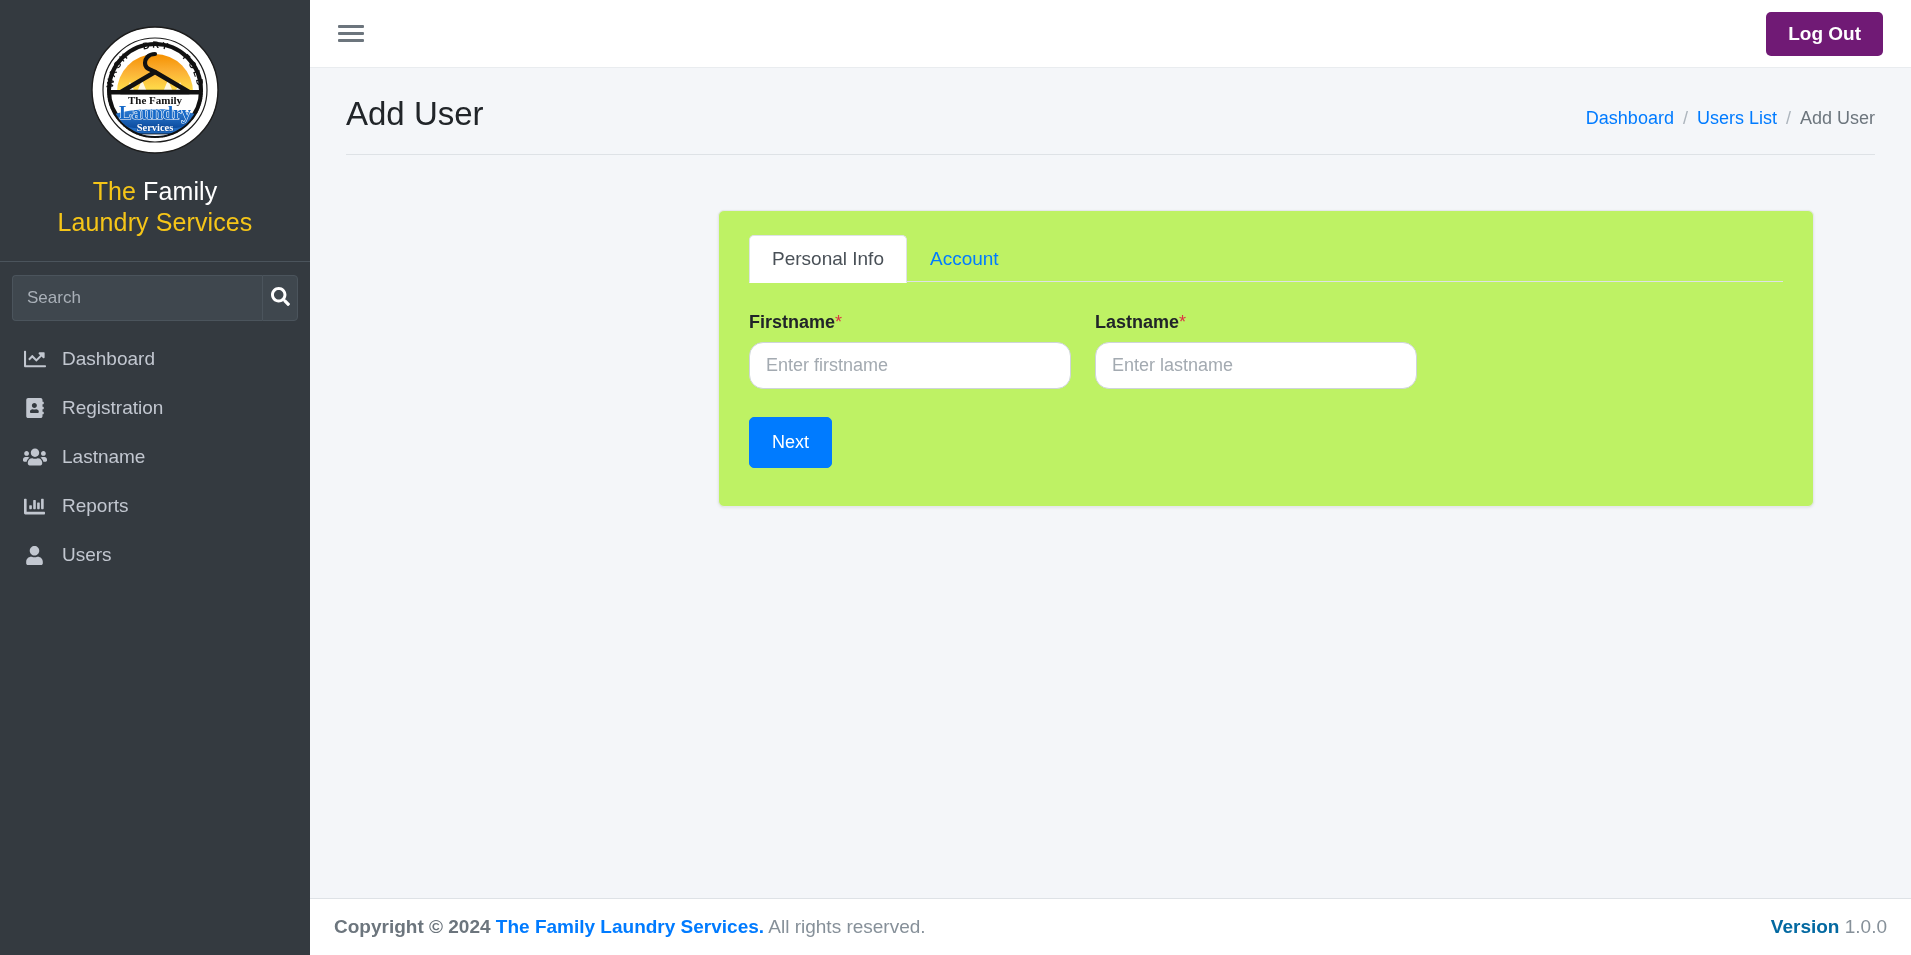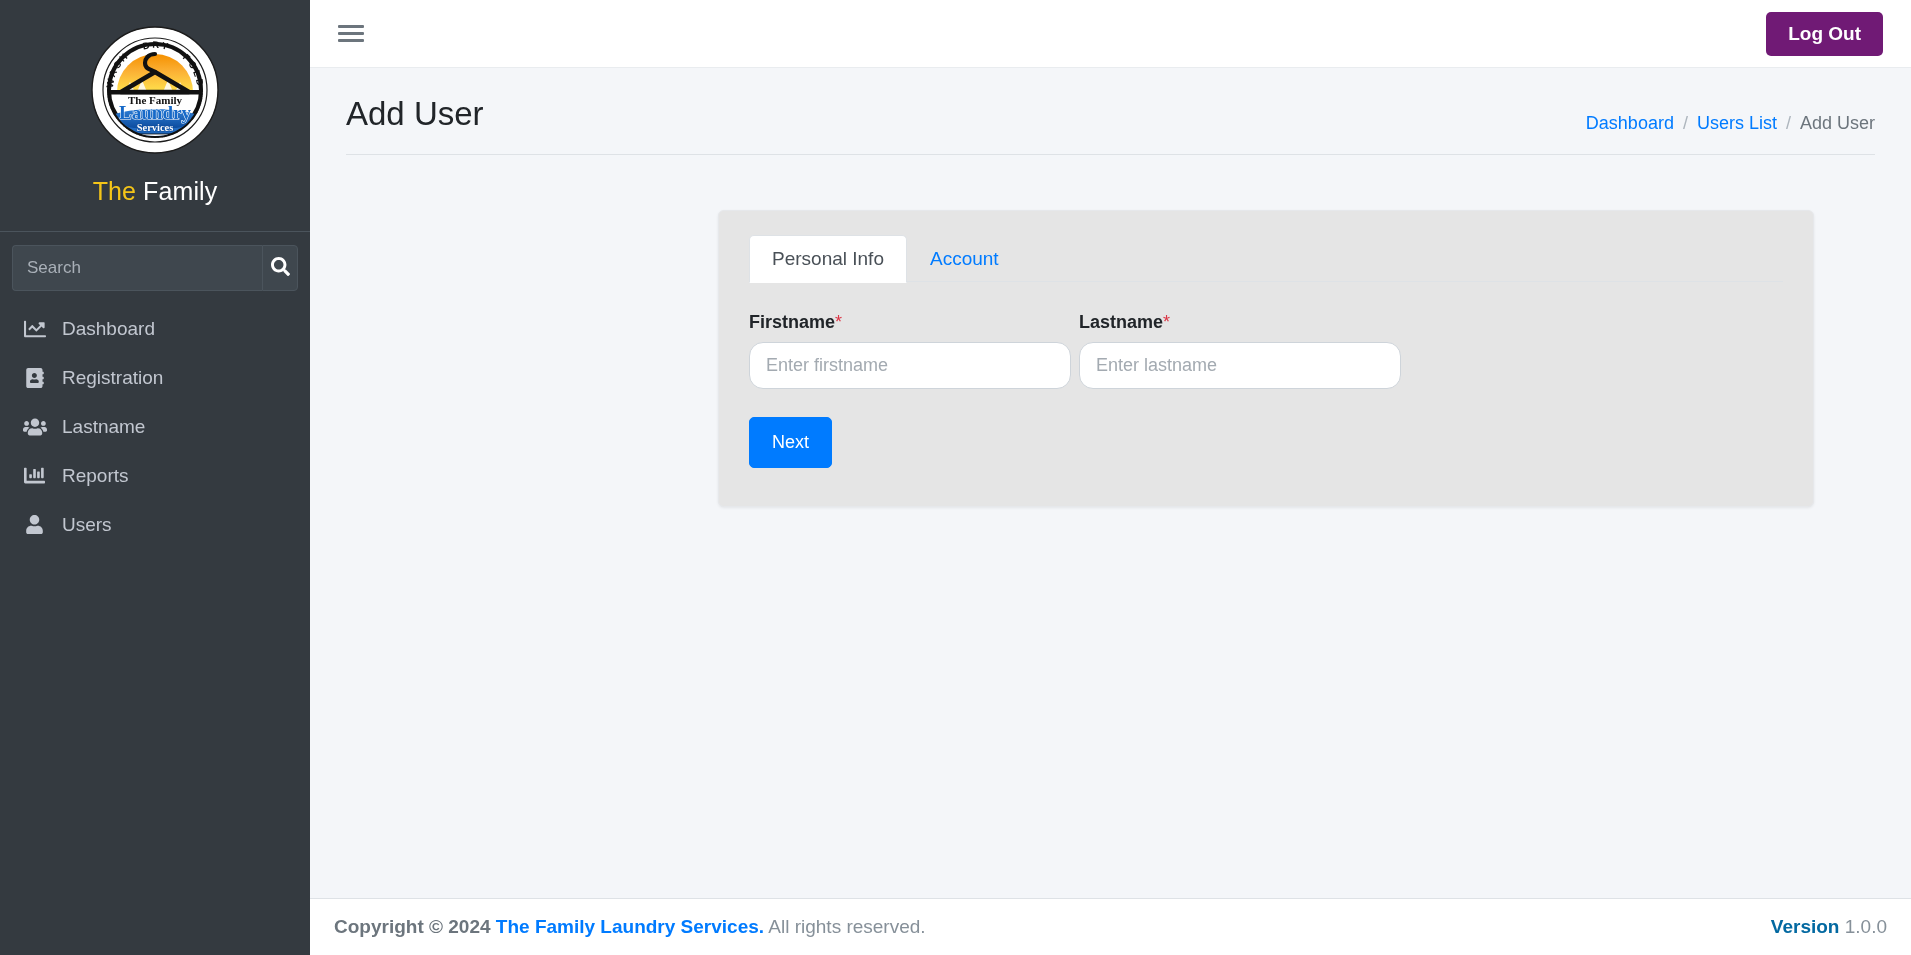--- a/index.html
+++ b/index.html
@@ -142,21 +142,21 @@
     font-size: 19px;
     font-weight: 700;
     padding: 11px 22px;
     cursor: pointer;
     font-family: "Liberation Sans", sans-serif;
   }
 
   .page-head {
     padding: 26px 36px 0 36px;
     display: flex;
-    align-items: flex-end;
+    align-items: flex-start;
     justify-content: space-between;
   }
   .page-title {
     font-size: 33px;
     font-weight: 400;
     color: #212529;
     margin: 0;
     line-height: 1.2;
   }
   .breadcrumb {
@@ -175,21 +175,21 @@
     margin: 20px 36px 0 36px;
     height: 1px;
     background: #dee2e6;
   }
 
   .main-area { flex: 1; padding: 55px 0 0 0; overflow: hidden; }
 
   .card {
     margin-left: 408px;
     margin-right: 97px;
-    background: #e5e5e5;
+    background: #bef264;
     border: 1px solid #e6e8eb;
     border-radius: 6px;
     box-shadow: 0 1px 3px rgba(0,0,0,.07);
     padding: 0;
   }
   .tabs-bar {
     display: flex;
     align-items: flex-end;
     padding: 24px 30px 0 30px;
     position: relative;
@@ -214,21 +214,21 @@
     background: transparent;
     font-family: "Liberation Sans", sans-serif;
   }
   .tab.active {
     background: #ffffff;
     border-color: #dee2e6 #dee2e6 #ffffff;
     color: #495057;
   }
 
   .tab-body { padding: 30px 30px 38px 30px; }
-  .form-row { display: flex; gap: 8px; }
+  .form-row { display: flex; gap: 24px; }
   .form-group { width: 322px; }
   .form-label {
     display: block;
     font-size: 18px;
     font-weight: 700;
     color: #212529;
     margin: 0 0 9px 0;
   }
   .req { color: #dc3545; font-weight: 400; }
   .form-control {
@@ -341,20 +341,21 @@
             <rect x="49" y="108" width="30" height="9" fill="#ffffff" stroke="#111111" stroke-width="0.8"></rect>
             <text x="64" y="114.5" text-anchor="middle" font-family="'Liberation Sans', sans-serif" font-size="3.4" font-weight="700" fill="#111111">WASH · DRY · FOLD</text>
           </g>
         </svg>
       </div>
 
       <div class="brand-text">
         <span class="brand-line">
           <span class="y">The </span><span class="w">Family</span>
         </span>
+        <span class="brand-line y">Laundry Services</span>
       </div>
     </div>
 
     <div class="side-divider"></div>
 
     <div class="search-row">
       <input class="search-input" type="text" placeholder="Search" style="">
       <button class="search-btn">
         <span>
           <svg viewBox="0 0 512 512" aria-hidden="true">

